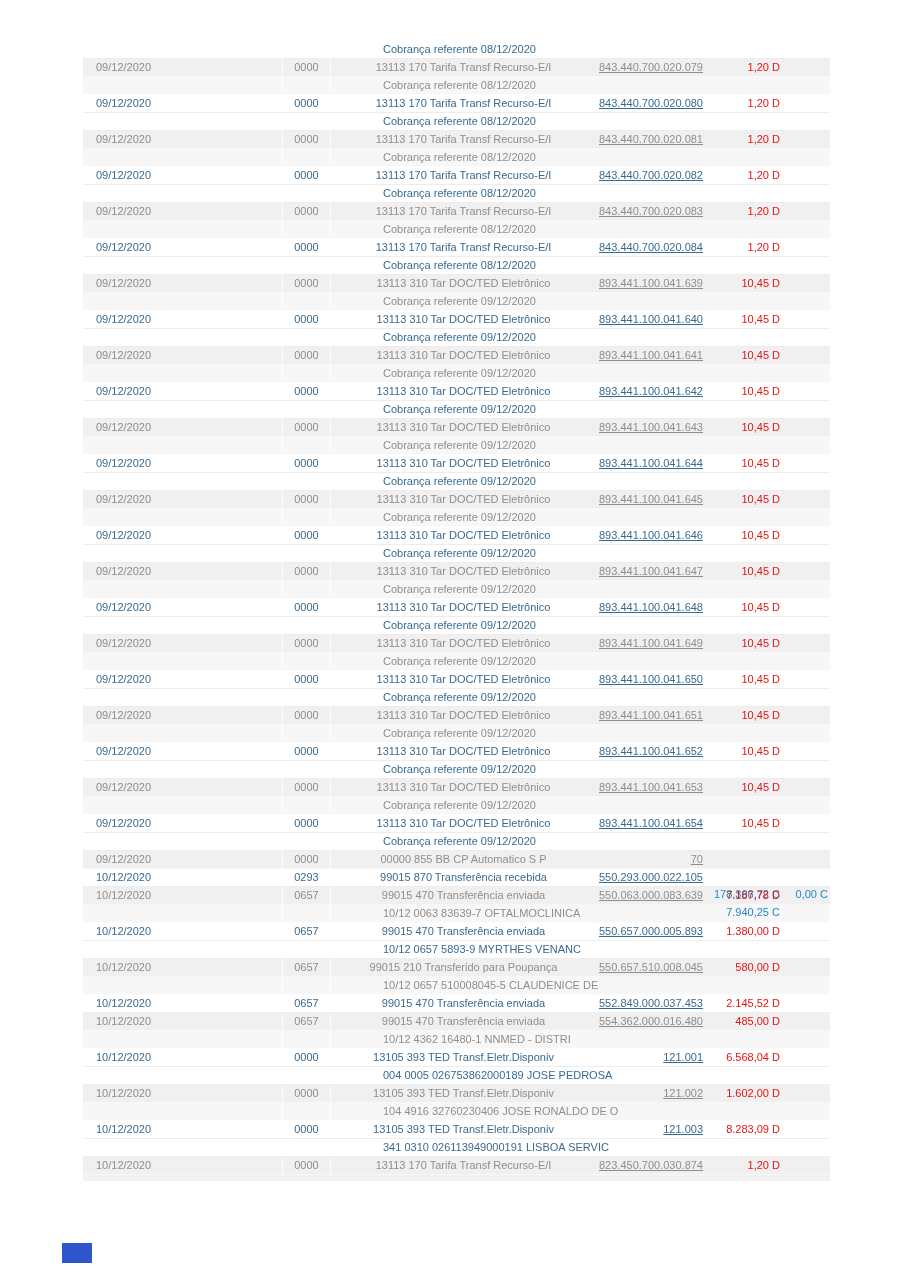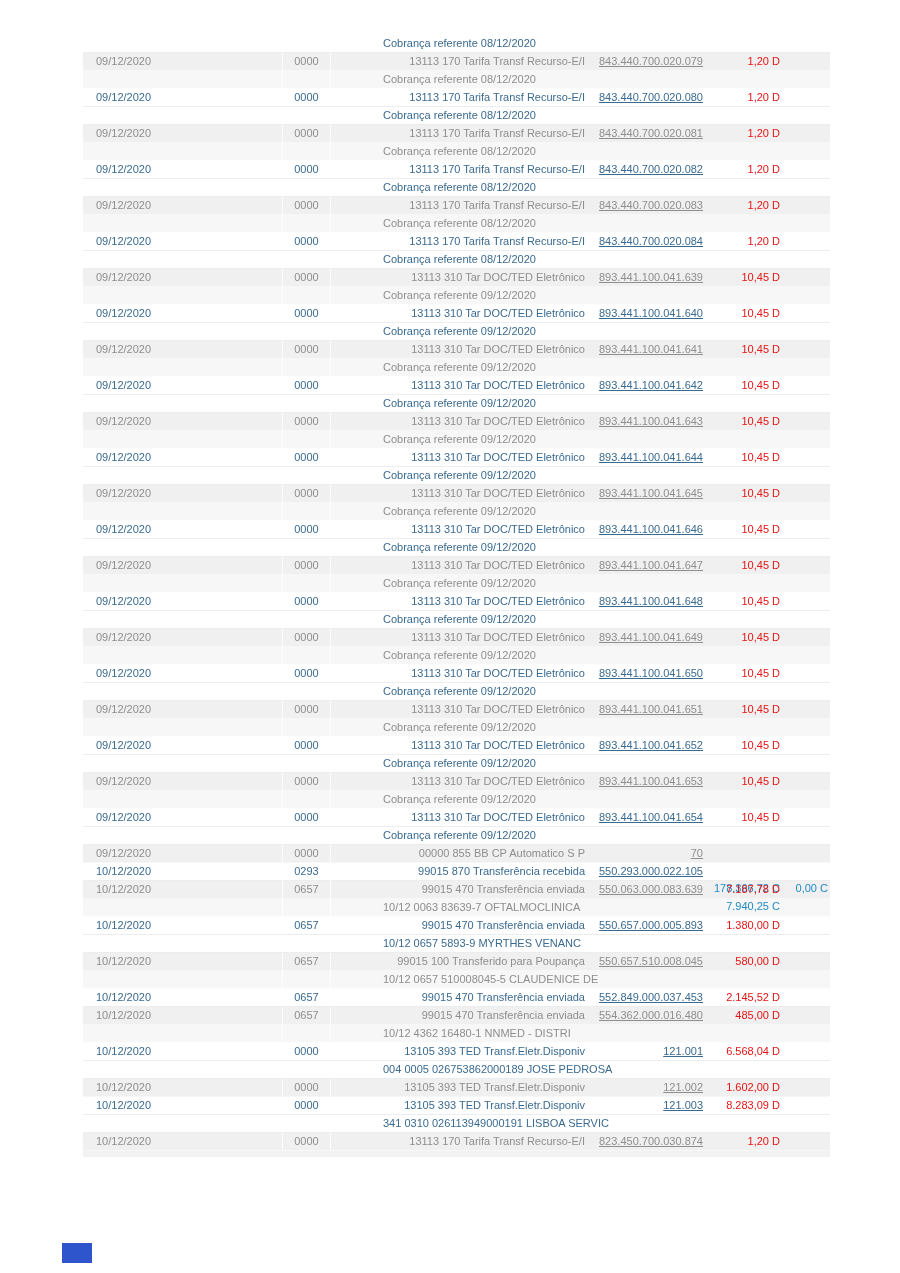--- a/index.html
+++ b/index.html
@@ -2,21 +2,21 @@
 <html style="--blue-text: #3a6a90; --gray-text: #8e8e8e; --debit-red: #e61414; --credit-blue: #1e8bc8; --marker-blue: #2f55cc;"><head>
 <meta charset="utf-8">
 <style>
   html, body { margin: 0; padding: 0; background: #ffffff; }
   body {
     width: 900px; height: 1273px;
     position: relative; overflow: hidden;
     font-family: "Liberation Sans", "DejaVu Sans", sans-serif;
   }
   .statement {
-    position: absolute; left: 83px; top: 35px; width: 747px;
+    position: absolute; left: 83px; top: 41px; width: 747px;
   }
   .row {
     display: grid;
     grid-template-columns: 200px 48px 254px 123px 80px 42px;
     height: 18px; line-height: 17px;
     box-sizing: border-box;
     border-bottom: 1px solid #ededed;
     font-size: 11px;
     white-space: nowrap;
     background: #ffffff;
@@ -24,21 +24,21 @@
   .row.sub-row {
     grid-template-columns: 200px 48px 377px 80px 42px;
   }
   .row.v-gray.main-row { background: #f0f0f0; border-bottom-color: #f7f7f7; }
   .row.v-gray.sub-row  { background: #f7f7f7; border-bottom-color: #fdfdfd; }
   .row.v-gray { color: var(--gray-text); }
   .row.v-blue { color: var(--blue-text); }
   .cell { overflow: visible; box-sizing: border-box; }
   .cell.c-date   { padding-left: 13px; text-align: left; border-right: 1px solid rgba(255,255,255,.85); }
   .cell.c-agency { text-align: center; border-right: 1px solid rgba(255,255,255,.85); }
-  .cell.c-desc   { padding-left: 11px; text-align: right; }
+  .cell.c-desc   { padding-left: 11px; text-align: center; }
   .cell.c-doc    { padding-right: 5px; text-align: right; text-decoration: underline; }
   .cell.c-detail { padding-left: 52px; text-align: left; }
   .cell.c-value  { padding-right: 8px; text-align: right; }
   .cell.c-extra  { padding-right: 2px; text-align: right; }
   .cell.t-debit  { color: var(--debit-red); }
   .cell.t-credit { color: var(--credit-blue); margin-top: 35px; }
   .clipped-row {
     height: 6px; background: #f2f2f2;
   }
   .selection-marker {
@@ -430,21 +430,21 @@
     <div class="row sub-row v-blue">
       <div class="cell c-date"></div>
       <div class="cell c-agency"></div>
       <div class="cell c-detail">10/12 0657 5893-9 MYRTHES VENANC</div>
       <div class="cell c-value"></div>
       <div class="cell c-extra"></div>
     </div>
     <div class="row main-row v-gray">
       <div class="cell c-date">10/12/2020</div>
       <div class="cell c-agency">0657</div>
-      <div class="cell c-desc">99015 100 Transferido para Poupança</div>
+      <div class="cell c-desc">99015 210 Transferido para Poupança</div>
       <div class="cell c-doc">550.657.510.008.045</div>
       <div class="cell c-value t-debit">580,00 D</div>
       <div class="cell c-extra"></div>
     </div>
     <div class="row sub-row v-gray">
       <div class="cell c-date"></div>
       <div class="cell c-agency"></div>
       <div class="cell c-detail">10/12 0657 510008045-5 CLAUDENICE DE</div>
       <div class="cell c-value"></div>
       <div class="cell c-extra"></div>
@@ -486,20 +486,27 @@
       <div class="cell c-detail">004 0005 026753862000189 JOSE PEDROSA</div>
       <div class="cell c-value"></div>
       <div class="cell c-extra"></div>
     </div>
     <div class="row main-row v-gray">
       <div class="cell c-date">10/12/2020</div>
       <div class="cell c-agency">0000</div>
       <div class="cell c-desc">13105 393 TED Transf.Eletr.Disponiv</div>
       <div class="cell c-doc">121.002</div>
       <div class="cell c-value t-debit">1.602,00 D</div>
+      <div class="cell c-extra"></div>
+    </div>
+    <div class="row sub-row v-gray">
+      <div class="cell c-date"></div>
+      <div class="cell c-agency"></div>
+      <div class="cell c-detail">104 4916 32760230406 JOSE RONALDO DE O</div>
+      <div class="cell c-value"></div>
       <div class="cell c-extra"></div>
     </div>
     <div class="row main-row v-blue">
       <div class="cell c-date">10/12/2020</div>
       <div class="cell c-agency">0000</div>
       <div class="cell c-desc">13105 393 TED Transf.Eletr.Disponiv</div>
       <div class="cell c-doc">121.003</div>
       <div class="cell c-value t-debit">8.283,09 D</div>
       <div class="cell c-extra"></div>
     </div>

